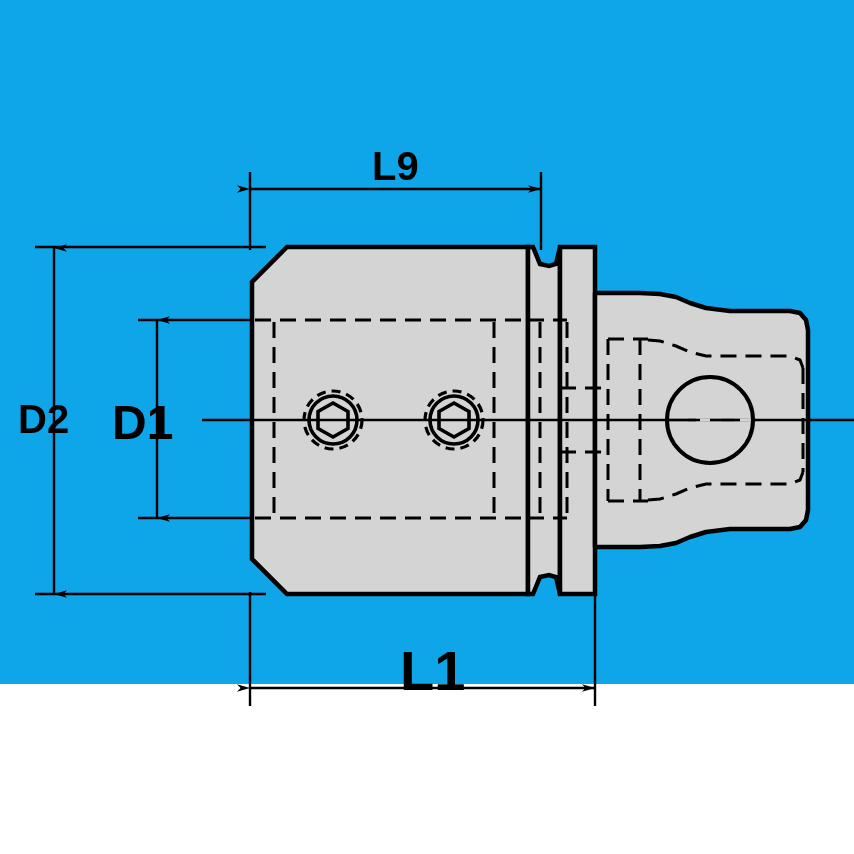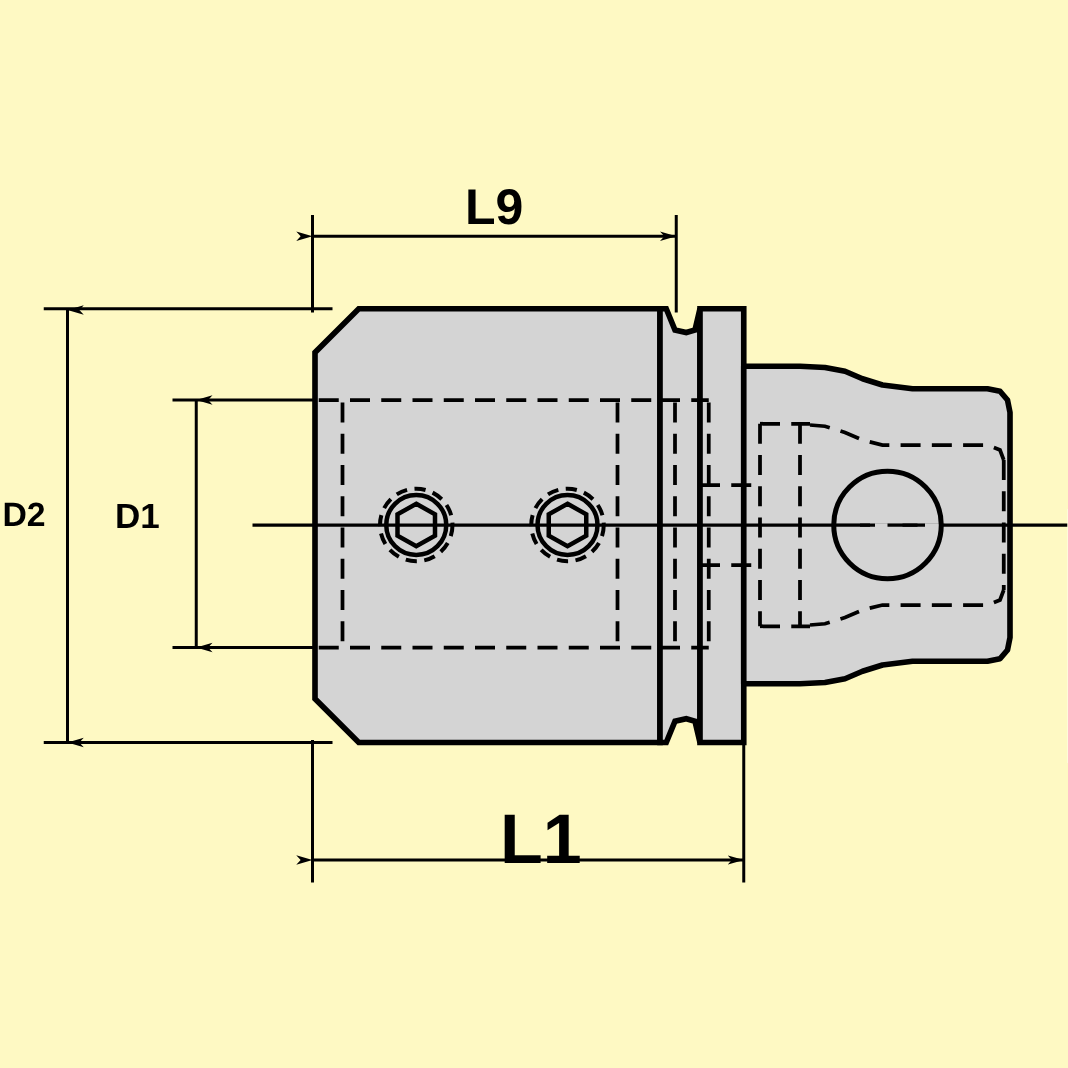--- a/index.html
+++ b/index.html
@@ -1,18 +1,18 @@
 <!DOCTYPE html>
 <html><head>
 <meta charset="utf-8">
 <style>
   html,body{margin:0;padding:0;background:#ffffff;}
   body{width:854px;height:854px;overflow:hidden;
        font-family:"Liberation Sans", sans-serif;}
-  #stage{position:relative;width:854px;height:854px;background:#fef9c3;}
+  #stage{position:relative;width:854px;height:684px;background:#0ea5e9;}
   #drawing{position:absolute;left:0;top:0;width:854px;height:854px;}
   .dimlabel{position:absolute;font-weight:bold;color:#000;
             font-family:"Liberation Sans", sans-serif;
             line-height:1;white-space:nowrap;}
 </style>
 </head>
 <body>
 
 <div id="stage">
 
@@ -108,17 +108,17 @@
         <circle cx="454" cy="420" r="24" fill="none" stroke="#000" stroke-width="3.6"></circle>
         <polygon points="454,403 469,411.5 469,428.5 454,437 439,428.5 439,411.5" fill="none" stroke="#000" stroke-width="3.6"></polygon>
       </g>
     </g>
 
     <circle cx="710" cy="420" r="43" fill="none" stroke="#000" stroke-width="4"></circle>
 
   </svg>
 
   <div class="dimlabel" style="left:372px;top:146px;font-size:40px;">L9</div>
-  <div class="dimlabel" style="left:2px;top:399px;font-size:27px;">D2</div>
-  <div class="dimlabel" style="left:92px;top:399px;font-size:28px;">D1</div>
+  <div class="dimlabel" style="left:18px;top:399px;font-size:40px;">D2</div>
+  <div class="dimlabel" style="left:112px;top:399px;font-size:48px;">D1</div>
   <div class="dimlabel" style="left:400px;top:643px;font-size:56px;">L1</div>
 
 </div>
 
 </body></html>

